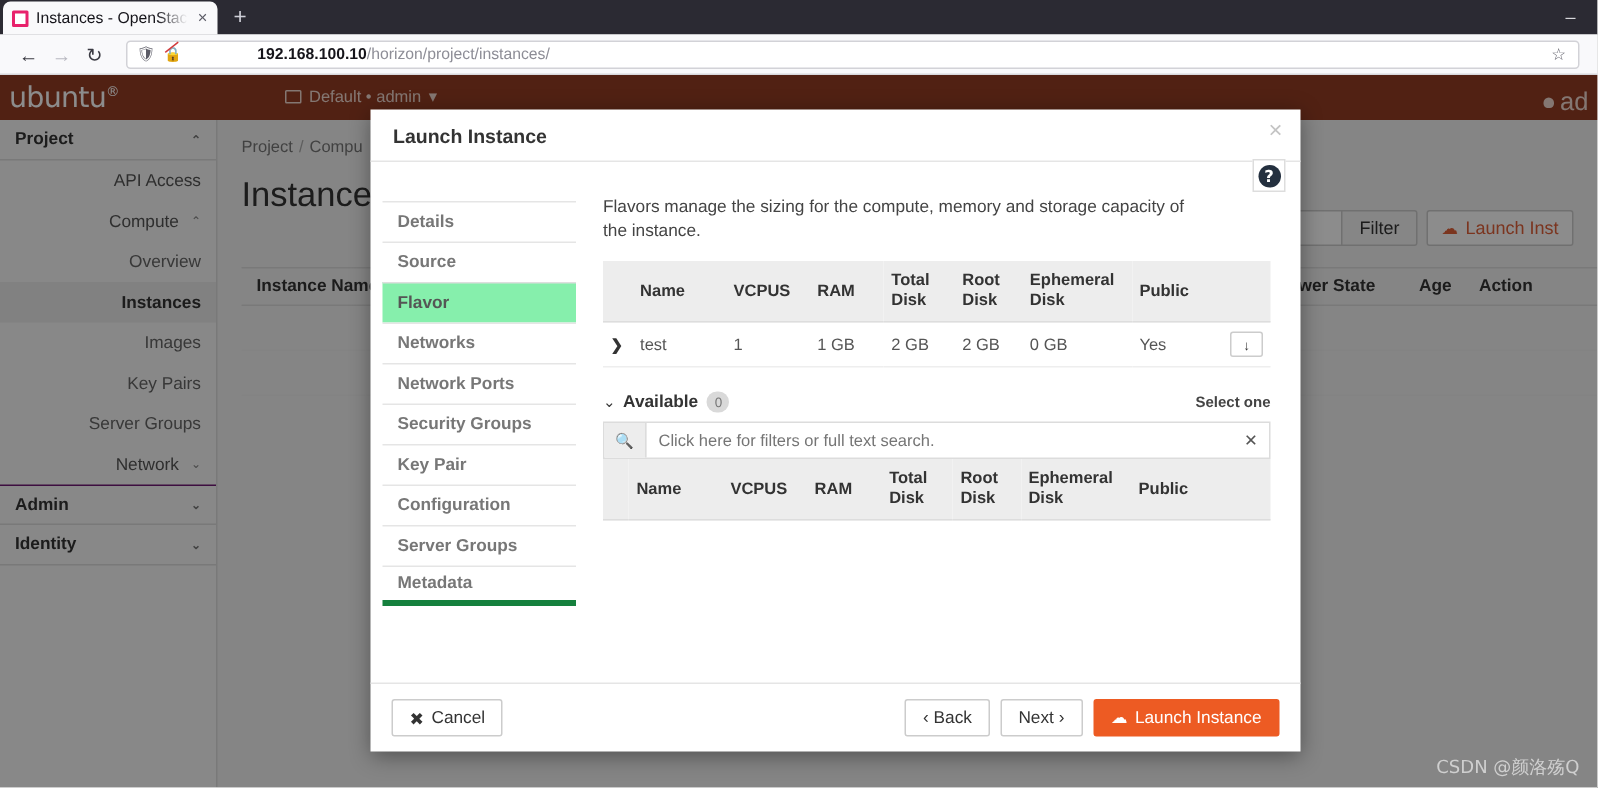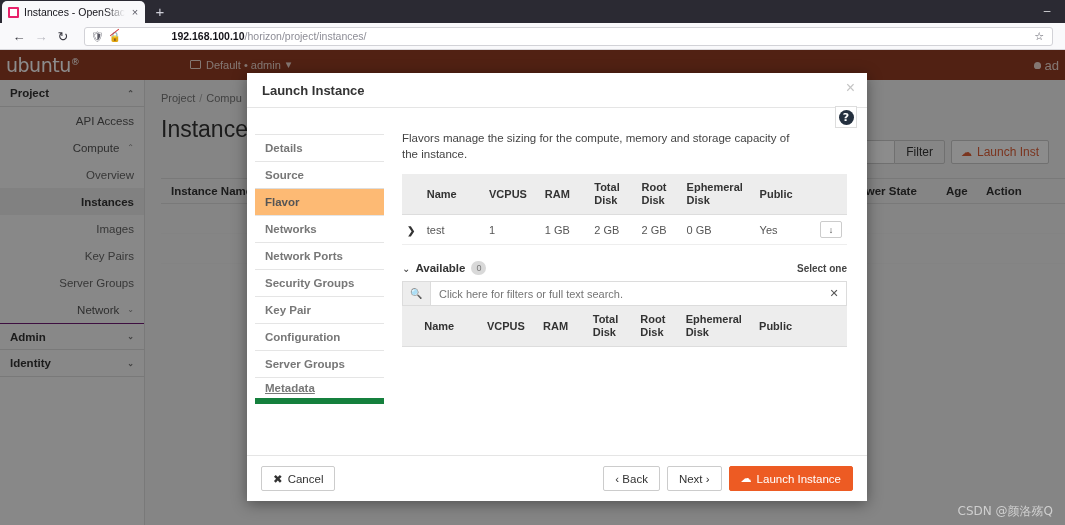--- a/index.html
+++ b/index.html
@@ -84,21 +84,21 @@
   .ctx {
     position: absolute; left: 190px; top: 8px;
     color: #f0d9d0; font-size: 11px; display: flex; align-items: center; gap: 5px;
   }
   .ctx-box {
     width: 11px; height: 9px; border: 1.3px solid #f0d9d0; border-radius: 1px;
     display: inline-block;
   }
   .user {
     position: absolute; right: 6px; top: 8px;
-    color: #f0d9d0; font-size: 13px; display: flex; align-items: center; gap: 4px;
+    color: #f0d9d0; font-size: 17px; display: flex; align-items: center; gap: 4px;
   }
   .user-dot {
     width: 7px; height: 7px; border-radius: 50% 50% 40% 40%; background: #f0d9d0;
   }
 
   .sidebar {
     position: absolute; top: 30px; left: 0; width: 145px; bottom: 0;
     background: #f7f7f7; border-right: 1px solid #dcdcdc;
   }
   .nav-group {
@@ -180,22 +180,22 @@
     font-family: "DejaVu Sans", sans-serif;
   }
 
   .modal-body { flex: 1 1 auto; display: flex; overflow: hidden; }
   .wiz-nav { width: 145px; flex: 0 0 145px; padding: 26px 8px 0 8px; }
   .wiz-item {
     height: 27px; display: flex; align-items: center; padding: 0 10px;
     font-size: 11.5px; font-weight: bold; color: #777;
     border-top: 1px solid #e5e5e5;
   }
-  .wiz-item:last-child { border-bottom: 6px solid #15803d; text-decoration: underline; }
-  .wiz-item.active { background: #fdba74; color: #555; border-top-color: #dedede; }
+  .wiz-item:last-child { border-bottom: 4px solid #15803d; }
+  .wiz-item.active { background: #86efac; color: #555; border-top-color: #dedede; }
 
   .wiz-main { flex: 1 1 auto; padding: 22px 20px 0 10px; }
   .wiz-desc { font-size: 11.5px; color: #444; line-height: 16px; margin-bottom: 12px; max-width: 400px; }
   .sec-label { font-size: 11.5px; font-weight: bold; color: #333; margin-bottom: 4px; }
 
   table.ftab { width: 100%; border-collapse: collapse; }
   table.ftab th {
     background: #ededed; font-size: 11px; font-weight: bold; color: #333;
     text-align: left; padding: 7px 5px; vertical-align: middle; line-height: 13px;
     border-bottom: 1px solid #ddd;

